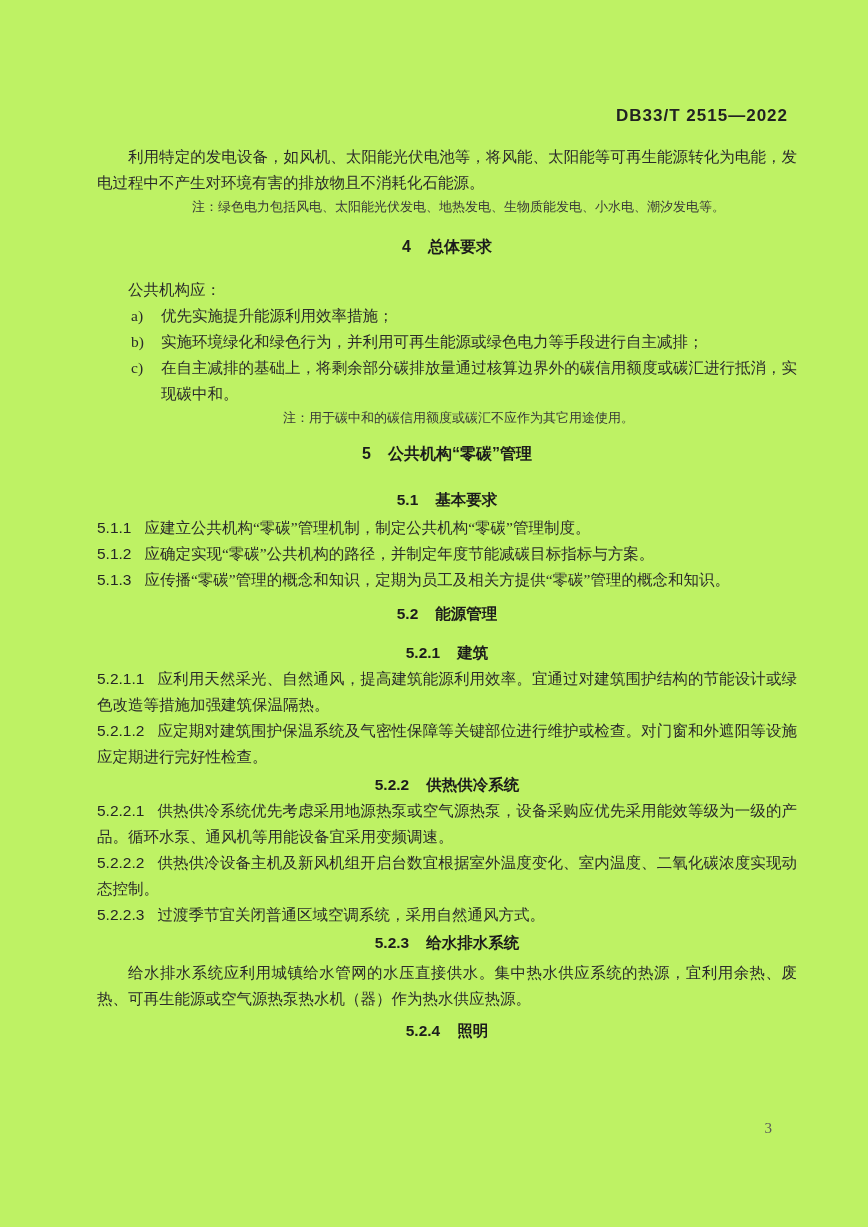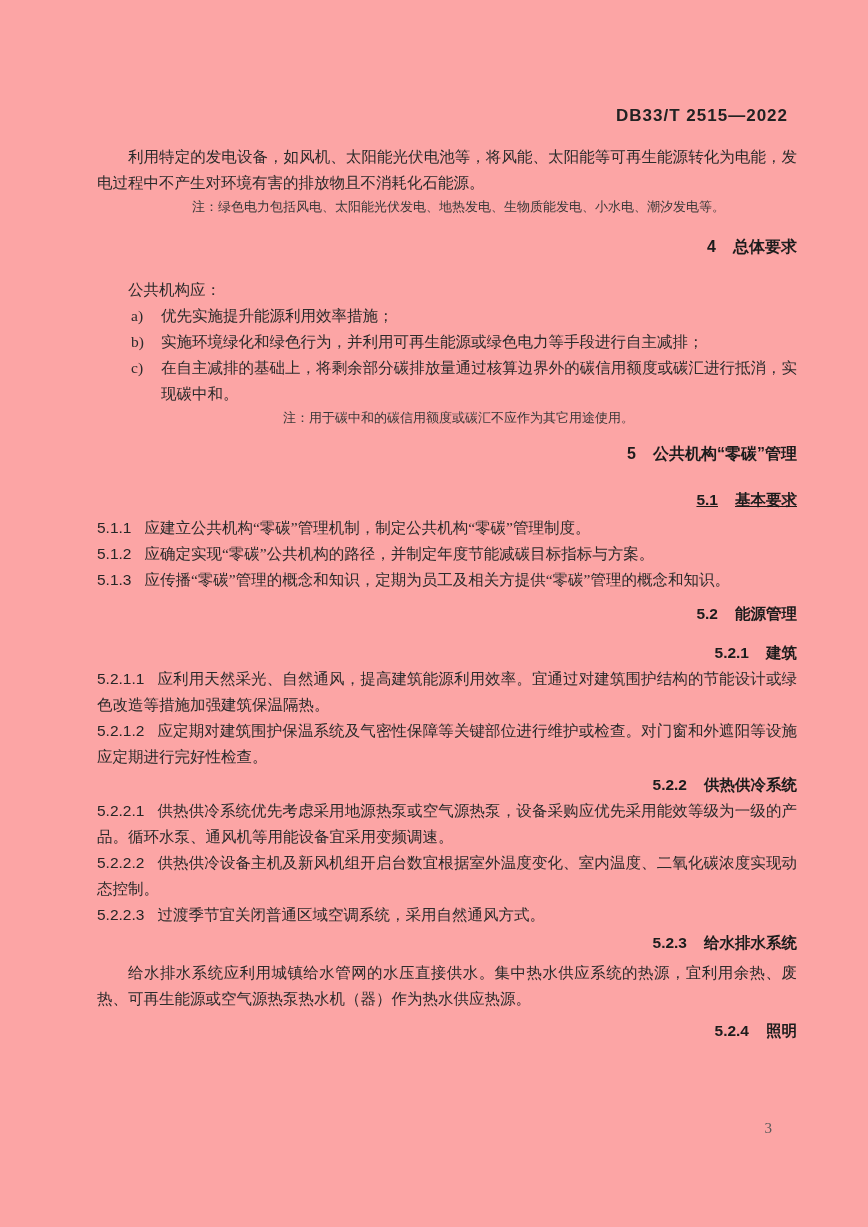--- a/index.html
+++ b/index.html
@@ -4,21 +4,21 @@
 <style>
   html, body {
     margin: 0;
     padding: 0;
     background: #ffffff;
   }
   .page {
     position: relative;
     width: 868px;
     height: 1227px;
-    background: #fca5a5;
+    background: #bef264;
     overflow: hidden;
     color: #2b2b2b;
     font-family: "Liberation Serif", serif;
   }
   .header-code {
     position: absolute;
     top: 106px;
     right: 80px;
     font-family: "Liberation Sans", sans-serif;
     font-weight: 700;
@@ -62,42 +62,42 @@
     margin: 0 0 0 23px;
     color: #383838;
     text-align: center;
   }
   .heading {
     font-family: "Liberation Sans", sans-serif;
     font-weight: 700;
     color: #1c1c1c;
     margin: 0;
     line-height: 26px;
-    text-align: right;
+    text-align: center;
   }
   .heading .h-num { margin-right: 17px; }
   .h-chapter { font-size: 16px; }
   .h-sub { font-size: 15.5px; }
   .h4 { margin-top: 16px; }
   .intro { margin-top: 17px; text-indent: 2em; }
   .list { margin: 0; }
   .list-item {
     display: flex;
     padding-left: 34px;
   }
   .li-label {
     flex: none;
     width: 30px;
   }
   .li-text {
     flex: 1;
     text-align: justify;
   }
   .h5  { margin-top: 12px; }
-  .h51 { margin-top: 20px; text-decoration: underline; }
+  .h51 { margin-top: 20px; }
   .clauses-51 { margin-top: 2px; }
   .h52  { margin-top: 8px; }
   .h521 { margin-top: 13px; }
   .c5211 { margin-top: 3px; }
   .h522 { margin-top: 2px; }
   .c5221 { margin-top: 2px; }
   .h523 { margin-top: 2px; }
   .p523 { margin-top: 4px; }
   .h524 { margin-top: 6px; }
   .clause { margin: 0; }

